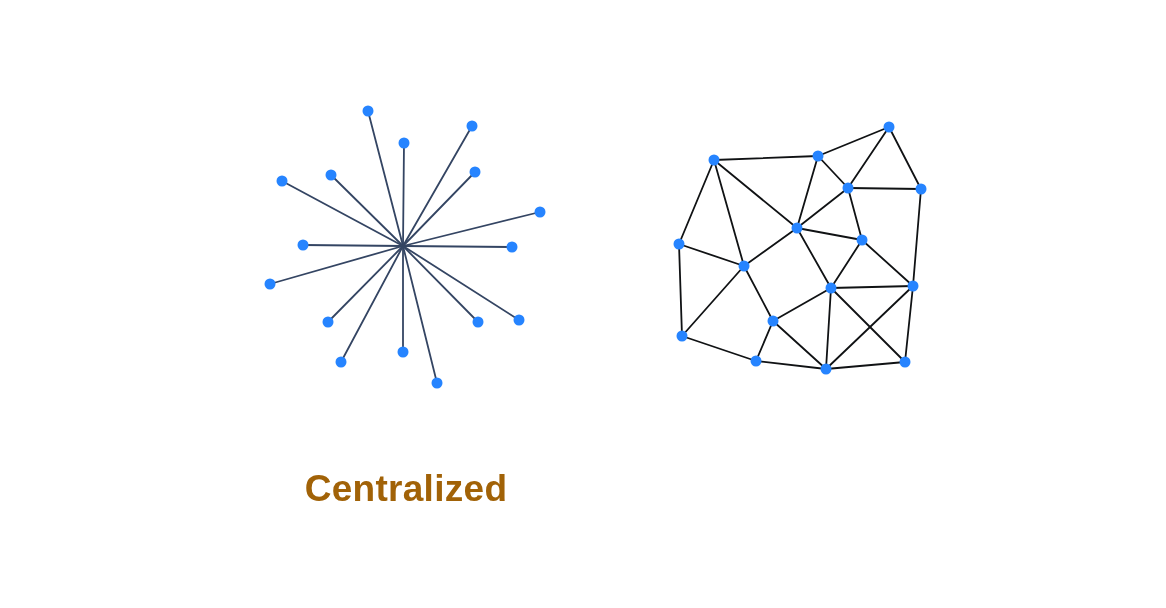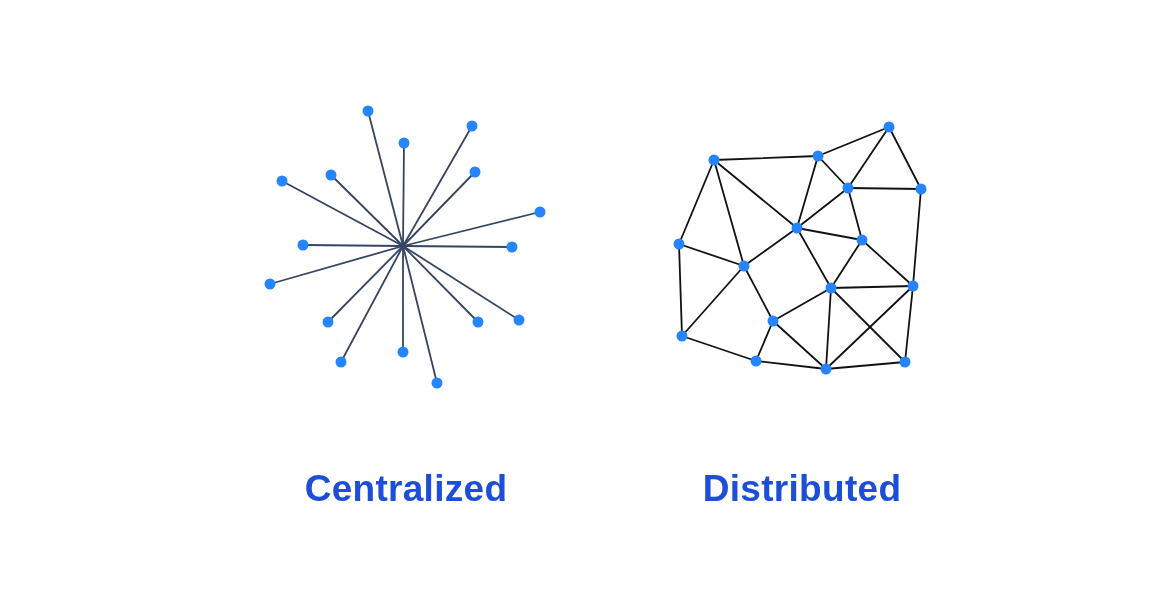--- a/index.html
+++ b/index.html
@@ -23,21 +23,21 @@
   }
   .diagram-label {
     position: absolute;
     top: 468px;
     width: 300px;
     text-align: center;
     font-family: "Liberation Sans", sans-serif;
     font-weight: 700;
     font-size: 37px;
     letter-spacing: 0.3px;
-    color: #1d4ed8;
+    color: #a16207;
     user-select: none;
   }
   .label-centralized { left: 256px; }
   .label-distributed { left: 652px; }
 </style>
 </head>
 <body>
 
 <div class="canvas">
 
@@ -120,15 +120,14 @@
       <circle cx="913" cy="286" r="5.5" fill="#2684FF"></circle>
       <circle cx="773" cy="321" r="5.5" fill="#2684FF"></circle>
       <circle cx="682" cy="336" r="5.5" fill="#2684FF"></circle>
       <circle cx="756" cy="361" r="5.5" fill="#2684FF"></circle>
       <circle cx="826" cy="369" r="5.5" fill="#2684FF"></circle>
       <circle cx="905" cy="362" r="5.5" fill="#2684FF"></circle>
     </svg>
 
   <div class="diagram-label label-centralized">Centralized</div>
 
-  <div class="diagram-label label-distributed">Distributed</div>
 
 </div>
 
 </body></html>

